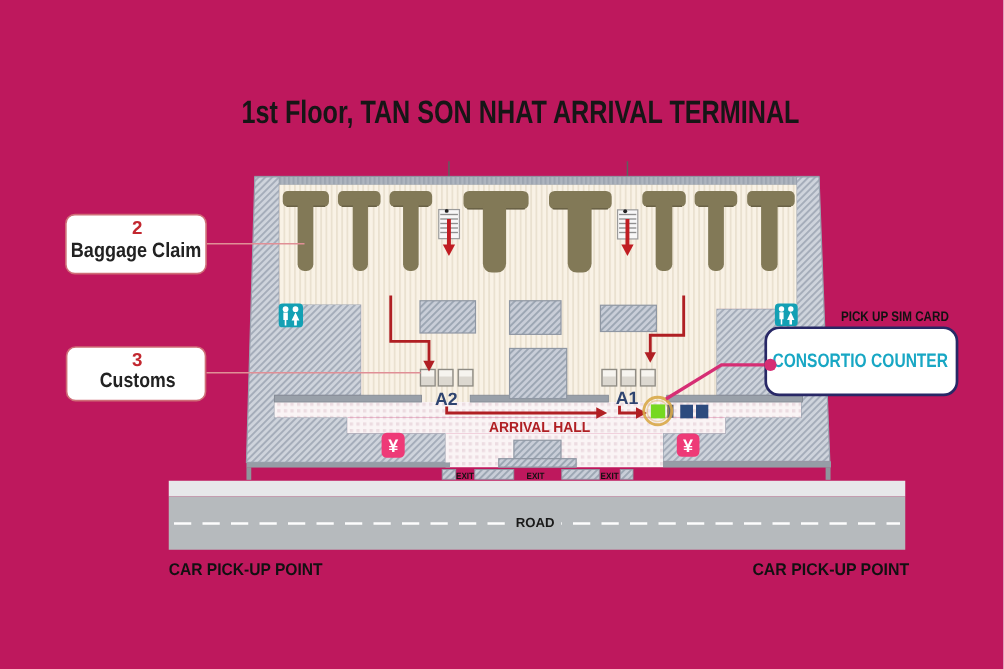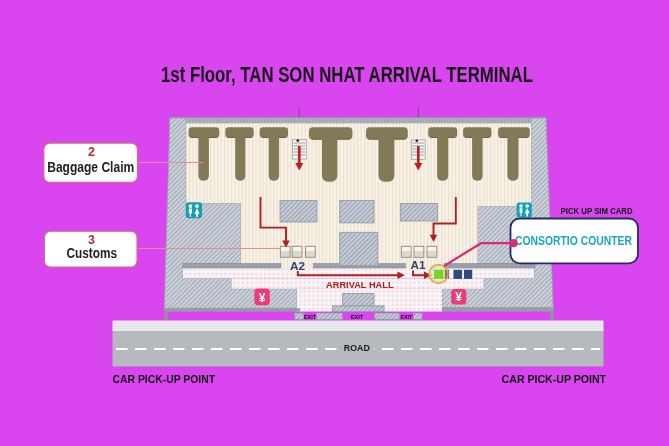--- a/index.html
+++ b/index.html
@@ -1,16 +1,16 @@
 <!DOCTYPE html>
 <html><head>
 <meta charset="utf-8">
 <style>
   html,body{margin:0;padding:0;background:#fff;}
-  #stage{position:relative;width:669px;height:446px;background:#d946ef;overflow:hidden;
+  #stage{position:relative;width:669px;height:446px;background:#be185d;overflow:hidden;
     font-family:"Liberation Sans", sans-serif;}
   svg{position:absolute;left:0;top:0;}
   text{font-family:"Liberation Sans", sans-serif;}
 </style>
 </head>
 <body>
 <div id="stage">
 <svg width="669" height="446" viewBox="0 0 669 446">
 <defs>
   <pattern id="hatch" width="3.2" height="3.2" patternUnits="userSpaceOnUse" patternTransform="rotate(45)">

